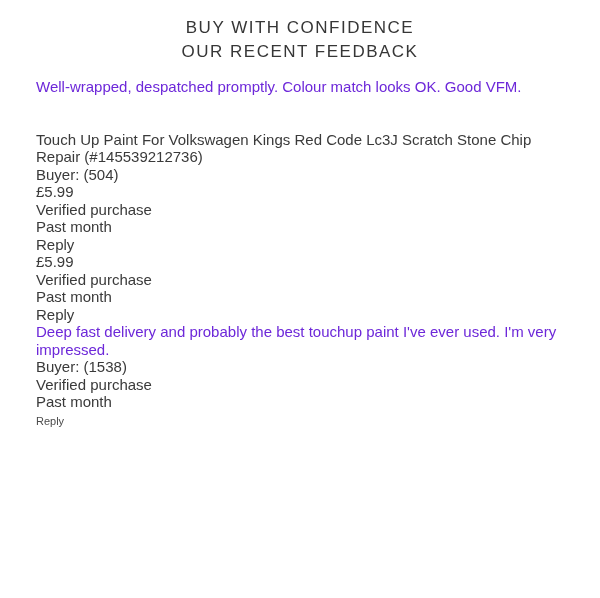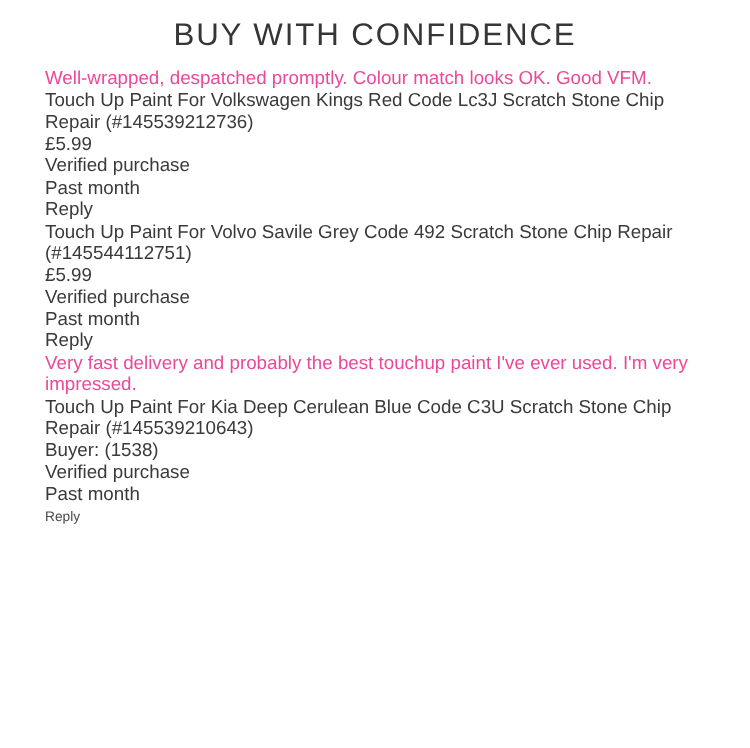--- a/index.html
+++ b/index.html
@@ -14,40 +14,41 @@
     color: #3a3a3a;
     overflow: hidden;
   }
   .page {
     width: 600px;
     height: 598px;
   }
   .title {
     padding-top: 16px;
     text-align: center;
-    font-size: 25px;
+    font-size: 17px;
     line-height: 24px;
     letter-spacing: 1.5px;
     font-weight: 400;
     color: #363636;
   }
   .content {
     margin: 14px 0 0 36px;
     font-size: 15px;
     line-height: 17.5px;
   }
   .entry {
     margin: 0;
   }
   .comment {
-    color: #ec4899;
+    color: #6d28d9;
     white-space: pre;
   }
   .item {
     white-space: pre;
+    margin-top: 35px;
   }
   .line {
     white-space: pre;
   }
   .reply {
     cursor: pointer;
   }
   .reply-small {
     font-size: 11px;
     color: #4a4a4a;
@@ -55,48 +56,46 @@
     padding-top: 2px;
   }
 </style>
 </head>
 <body>
 
 <div class="page">
 
   <div class="title">
     <div>BUY WITH CONFIDENCE</div>
+    <div>OUR RECENT FEEDBACK</div>
   </div>
 
   <div class="content">
 
     <div class="entry">
       <div class="comment">Well-wrapped, despatched promptly. Colour match looks OK. Good VFM.</div>
       <div class="item">Touch Up Paint For Volkswagen Kings Red Code Lc3J Scratch Stone Chip
 Repair (#145539212736)</div>
+      <div class="line">Buyer: (504)</div>
       <div class="line">£5.99</div>
       <div class="line">Verified purchase</div>
       <div class="line">Past month</div>
       <div class="line reply">Reply</div>
     </div>
 
     <div class="entry">
-      <div class="item">Touch Up Paint For Volvo Savile Grey Code 492 Scratch Stone Chip Repair
-(#145544112751)</div>
       <div class="line">£5.99</div>
       <div class="line">Verified purchase</div>
       <div class="line">Past month</div>
       <div class="line reply">Reply</div>
     </div>
 
     <div class="entry">
-      <div class="comment">Very fast delivery and probably the best touchup paint I've ever used. I'm very
+      <div class="comment">Deep fast delivery and probably the best touchup paint I've ever used. I'm very
 impressed.</div>
-      <div class="item">Touch Up Paint For Kia Deep Cerulean Blue Code C3U Scratch Stone Chip
-Repair (#145539210643)</div>
       <div class="line">Buyer: (1538)</div>
       <div class="line">Verified purchase</div>
       <div class="line">Past month</div>
       <div class="line reply reply-small">Reply</div>
     </div>
 
   </div>
 </div>
 
 </body></html>

